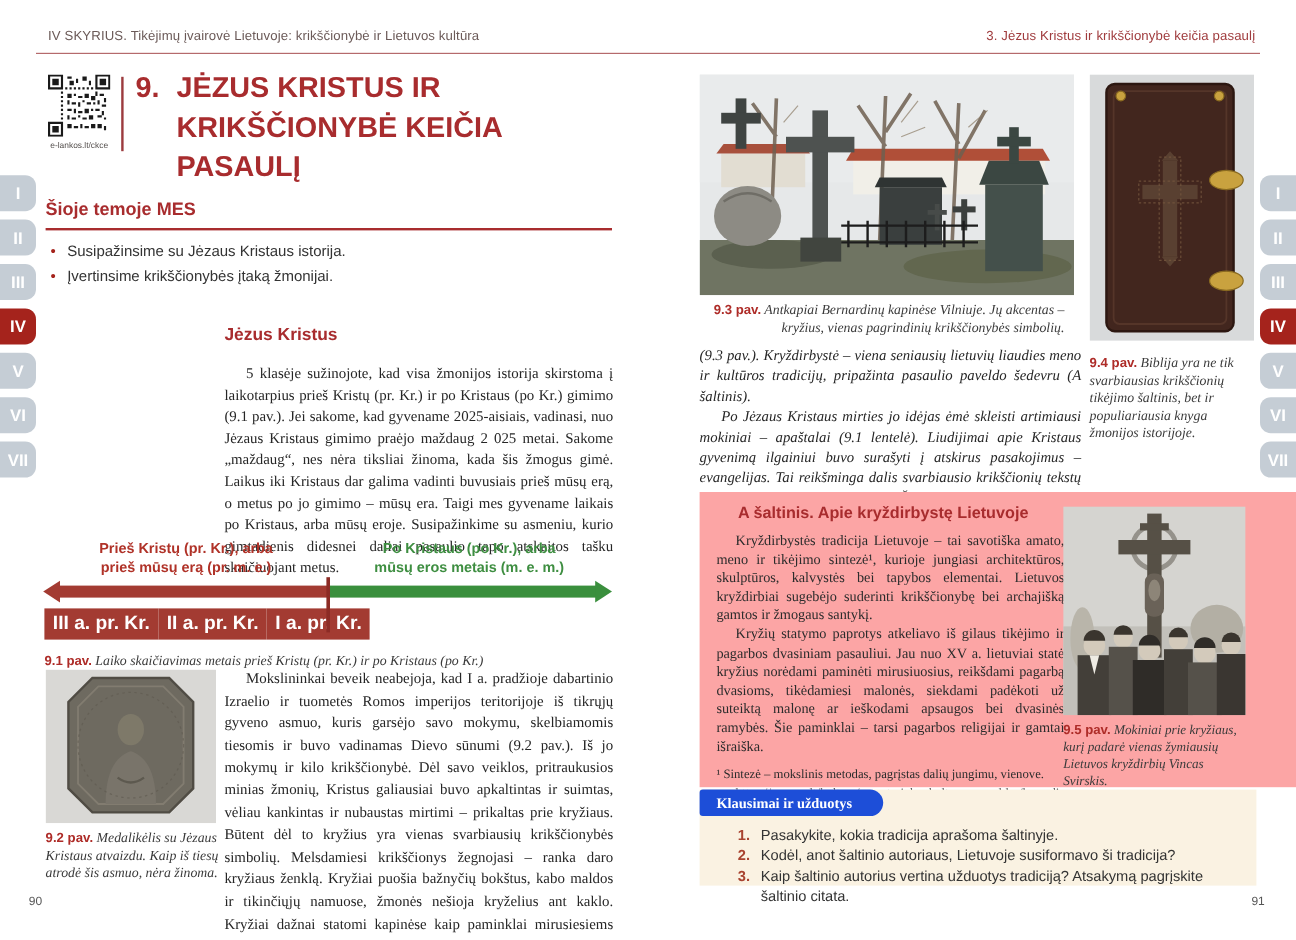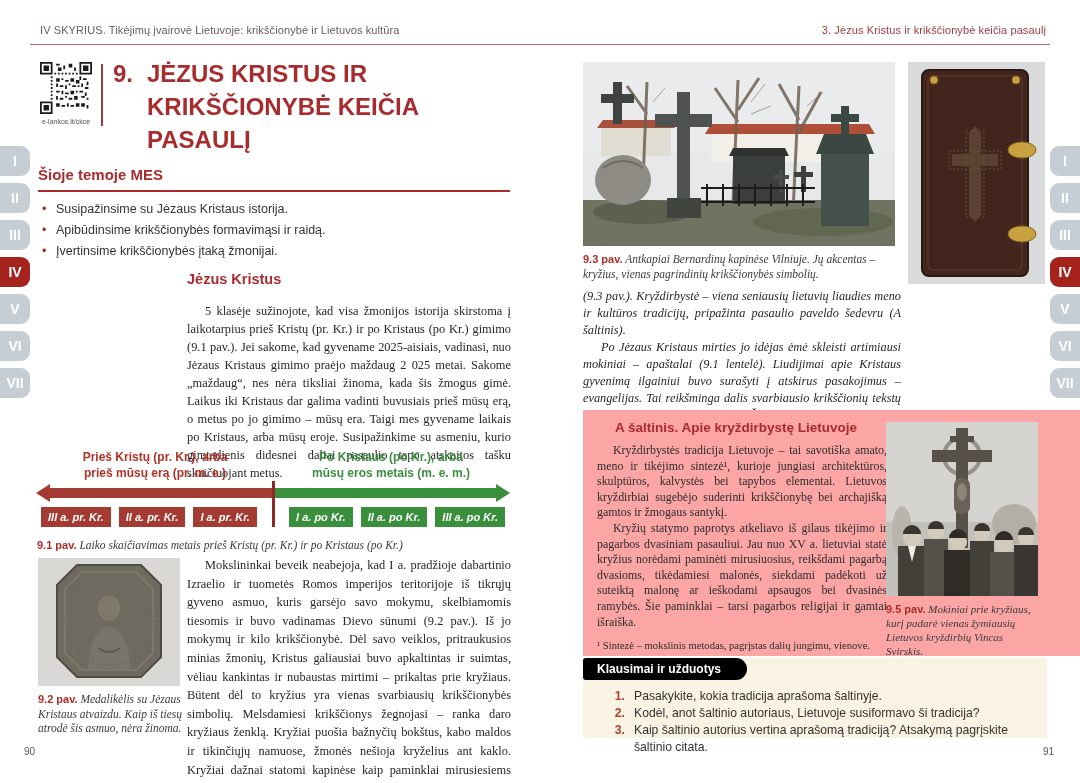--- a/index.html
+++ b/index.html
@@ -50,56 +50,56 @@
   .tl-bar-right{position:absolute;left:50%;width:calc(50% - 12px);top:0;height:10px;background:#3a8f3d;}
   .tl-head-left{position:absolute;left:-1px;top:-4px;width:0;height:0;
       border-top:9px solid transparent;border-bottom:9px solid transparent;border-right:14px solid #a33b32;}
   .tl-head-right{position:absolute;right:-1px;top:-4px;width:0;height:0;
       border-top:9px solid transparent;border-bottom:9px solid transparent;border-left:14px solid #3a8f3d;}
   .tl-divider{position:absolute;left:calc(50% - 1px);top:-7px;width:3px;height:46px;background:#8c2b25;}
   .tl-boxes{display:flex;margin-top:9px;}
   .tl-half{width:50%;display:flex;justify-content:space-around;}
   .tl-half.lft{padding-right:12px;}
   .tl-half.rgt{padding-left:12px;}
-  .tl-box{color:#fff;font-weight:bold;font-size:11px;padding:4px 7px;white-space:nowrap;font-style:italic;}
+  .tl-box{color:#fff;font-weight:bold;font-size:16px;padding:4px 7px;white-space:nowrap;}
   .tl-box.red{background:#a33b32;}
   .tl-box.green{background:#3a8f3d;}
   .fig-caption{font-family:"Liberation Serif",serif;font-style:italic;font-size:11.5px;
       line-height:14.5px;color:#3a3a3a;}
   .fig-label{font-family:"Liberation Sans",sans-serif;font-style:normal;font-weight:bold;
       font-size:11px;color:#ae2c28;}
   .tl-caption{margin-top:11px;}
   
   .medallion{position:absolute;left:38px;top:558px;width:142px;height:128px;}
   .medallion-cap{position:absolute;left:38px;top:692px;width:148px;}
   .photo93{position:absolute;left:583px;top:62px;width:312px;height:184px;}
   .photo94{position:absolute;left:908px;top:62px;width:137px;height:222px;}
-  .cap93{position:absolute;left:583px;top:252px;width:316px;}
+  .cap93{position:absolute;left:571px;top:252px;width:316px;text-align:right;}
   .cap94{position:absolute;left:908px;top:296px;width:139px;}
   .right-text{position:absolute;left:583px;top:288px;width:318px;font-size:12.3px;line-height:17px;
       text-align:justify;color:#262626;}
   .right-text p{margin:0;font-style:italic;}
   .right-text p.ind{text-indent:18px;}
   
   .source-box{position:absolute;left:583px;top:410px;width:504px;height:246px;background:#fca5a5;}
   .sb-heading{position:absolute;left:0;top:10px;width:306px;text-align:center;
       font-weight:bold;font-size:13.5px;color:#a82c2e;}
   .sb-text{position:absolute;left:14px;top:33px;width:290px;font-family:"Liberation Serif",serif;
       font-size:11.9px;line-height:15.6px;text-align:justify;color:#2c2c2c;}
   .sb-text p{margin:0;text-indent:16px;}
   .sb-foot{position:absolute;left:14px;top:230px;width:292px;font-family:"Liberation Serif",serif;
       font-size:10.6px;color:#2c2c2c;}
   .sb-url{position:absolute;left:14px;top:245px;width:292px;font-family:"Liberation Serif",serif;
       font-size:10.6px;line-height:13.5px;color:#2c2c2c;text-indent:16px;word-break:break-all;}
   .photo95{position:absolute;left:303px;top:12px;width:152px;height:174px;}
   .cap95{position:absolute;left:303px;top:192px;width:152px;font-size:11px;line-height:14px;}
   
   .questions{position:absolute;left:583px;top:658px;width:464px;height:80px;background:#faf2e2;}
-  .q-pill{position:absolute;left:0;top:0;height:22px;background:#000000;color:#fff;font-weight:bold;
-      font-size:12px;line-height:22px;padding:0 26px 0 14px;border-radius:3px 12px 12px 3px;}
+  .q-pill{position:absolute;left:0;top:0;height:22px;background:#1d4ed8;color:#fff;font-weight:bold;
+      font-size:12px;line-height:22px;padding:0 26px 0 14px;border-radius:3px 12px 12px 3px;font-family:Liberation Serif, serif;}
   .q-list{position:absolute;left:16px;top:30px;width:440px;}
   .q-row{display:flex;font-size:12.2px;line-height:17px;color:#333;}
   .q-num{width:26px;flex:0 0 26px;text-align:right;padding-right:9px;font-weight:bold;color:#a8432f;}
   .page-num{position:absolute;top:746px;font-size:10px;color:#555;}
   .page-num.l{left:24px;}
   .page-num.r{right:26px;}
 </style>
 </head>
 <body>
 
@@ -148,21 +148,20 @@
   <div class="chapter-title-row">
     <div class="chapter-num">9.</div>
     <div>JĖZUS KRISTUS IR KRIKŠČIONYBĖ KEIČIA PASAULĮ</div>
   </div>
 
   <div class="topic-heading">Šioje temoje MES</div>
   <div class="topic-rule"></div>
 
   <ul class="objectives">
     <li>Susipažinsime su Jėzaus Kristaus istorija.</li>
-    <li>Apibūdinsime krikščionybės formavimąsi ir raidą.</li>
     <li>Įvertinsime krikščionybės įtaką žmonijai.</li>
   </ul>
 
   <div class="sec-heading">Jėzus Kristus</div>
   <div class="para1 serif">5 klasėje sužinojote, kad visa žmonijos istorija skirstoma į laikotarpius prieš Kristų (pr. Kr.) ir po Kristaus (po Kr.) gimimo (9.1 pav.). Jei sakome, kad gyvename 2025-aisiais, vadinasi, nuo Jėzaus Kristaus gimimo praėjo maždaug 2 025 metai. Sakome „maždaug“, nes nėra tiksliai žinoma, kada šis žmogus gimė. Laikus iki Kristaus dar galima vadinti buvusiais prieš mūsų erą, o metus po jo gimimo – mūsų era. Taigi mes gyvename laikais po Kristaus, arba mūsų eroje. Susipažinkime su asmeniu, kurio gimtadienis didesnei daliai pasaulio tapo atskaitos tašku skaičiuojant metus.</div>
 
   <div class="timeline">
     <div class="tl-labels">
       <div class="tl-red">
         <span>Prieš Kristų (pr. Kr.), arba</span><br>
@@ -178,25 +177,20 @@
       <div class="tl-bar-left"></div>
       <div class="tl-bar-right"></div>
       <div class="tl-head-right"></div>
       <div class="tl-divider"></div>
     </div>
     <div class="tl-boxes">
       <div class="tl-half lft">
         <span class="tl-box red">III a. pr. Kr.</span>
         <span class="tl-box red">II a. pr. Kr.</span>
         <span class="tl-box red">I a. pr. Kr.</span>
-      </div>
-      <div class="tl-half rgt">
-        <span class="tl-box green">I a. po Kr.</span>
-        <span class="tl-box green">II a. po Kr.</span>
-        <span class="tl-box green">III a. po Kr.</span>
       </div>
     </div>
     <div class="fig-caption tl-caption">
       <span class="fig-label">9.1 pav.</span>
       <span>Laiko skaičiavimas metais prieš Kristų (pr. Kr.) ir po Kristaus (po Kr.)</span>
     </div>
   </div>
 
   <svg class="medallion" viewBox="0 0 142 128">
     <rect width="142" height="128" fill="#d9d8d5"></rect>
@@ -281,20 +275,24 @@
   <div class="fig-caption cap93">
     <span class="fig-label">9.3 pav.</span>
     <span>Antkapiai Bernardinų kapinėse Vilniuje. Jų akcentas – kryžius, vienas pagrindinių krikščionybės simbolių.</span>
   </div>
 
   <div class="right-text serif">
     <p>(9.3 pav.). Kryždirbystė – viena seniausių lietuvių liaudies meno ir kultūros tradicijų, pripažinta pasaulio paveldo šedevru (A šaltinis).</p>
     <p class="ind">Po Jėzaus Kristaus mirties jo idėjas ėmė skleisti artimiausi mokiniai – apaštalai (9.1 lentelė). Liudijimai apie Kristaus gyvenimą ilgainiui buvo surašyti į atskirus pasakojimus – evangelijas. Tai reikšminga dalis svarbiausio krikščionių tekstų rinkinio, vadinamo Biblija, arba Šventuoju Raštu (9.4 pav., 9.1 lentelė).</p>
   </div>
 
+  <div class="fig-caption cap94">
+    <span class="fig-label">9.4 pav.</span>
+    <span>Biblija yra ne tik svarbiausias krikščionių tikėjimo šaltinis, bet ir populiariausia knyga žmonijos istorijoje.</span>
+  </div>
 
   <div class="source-box">
     <div class="sb-heading">A šaltinis. Apie kryždirbystę Lietuvoje</div>
     <div class="sb-text">
       <p>Kryždirbystės tradicija Lietuvoje – tai savotiška amato, meno ir tikėjimo sintezė¹, kurioje jungiasi architektūros, skulptūros, kalvystės bei tapybos elementai. Lietuvos kryždirbiai sugebėjo suderinti krikščionybę bei archajišką gamtos ir žmogaus santykį.</p>
       <p>Kryžių statymo paprotys atkeliavo iš gilaus tikėjimo ir pagarbos dvasiniam pasauliui. Jau nuo XV a. lietuviai statė kryžius norėdami paminėti mirusiuosius, reikšdami pagarbą dvasioms, tikėdamiesi malonės, siekdami padėkoti už suteiktą malonę ar ieškodami apsaugos bei dvasinės ramybės. Šie paminklai – tarsi pagarbos religijai ir gamtai išraiška.</p>
     </div>
     <div class="sb-foot">¹ Sintezė – mokslinis metodas, pagrįstas dalių jungimu, vienove.</div>
     <div class="sb-url">https://unesco.lt/kultura/nematerialus-kulturos-paveldas/kryz-dirbyste-ir-kryziu-simbolika-lietuvoje</div>
 
@@ -343,19 +341,19 @@
       <div class="q-row">
         <span class="q-num">1.</span>
         <span>Pasakykite, kokia tradicija aprašoma šaltinyje.</span>
       </div>
       <div class="q-row">
         <span class="q-num">2.</span>
         <span>Kodėl, anot šaltinio autoriaus, Lietuvoje susiformavo ši tradicija?</span>
       </div>
       <div class="q-row">
         <span class="q-num">3.</span>
-        <span>Kaip šaltinio autorius vertina aprašomą tradiciją? Atsakymą pagrįskite šaltinio citata.</span>
+        <span>Kaip šaltinio autorius vertina užduotys tradiciją? Atsakymą pagrįskite šaltinio citata.</span>
       </div>
     </div>
   </div>
 
   <div class="page-num r">91</div>
 </div>
 
 </body></html>

